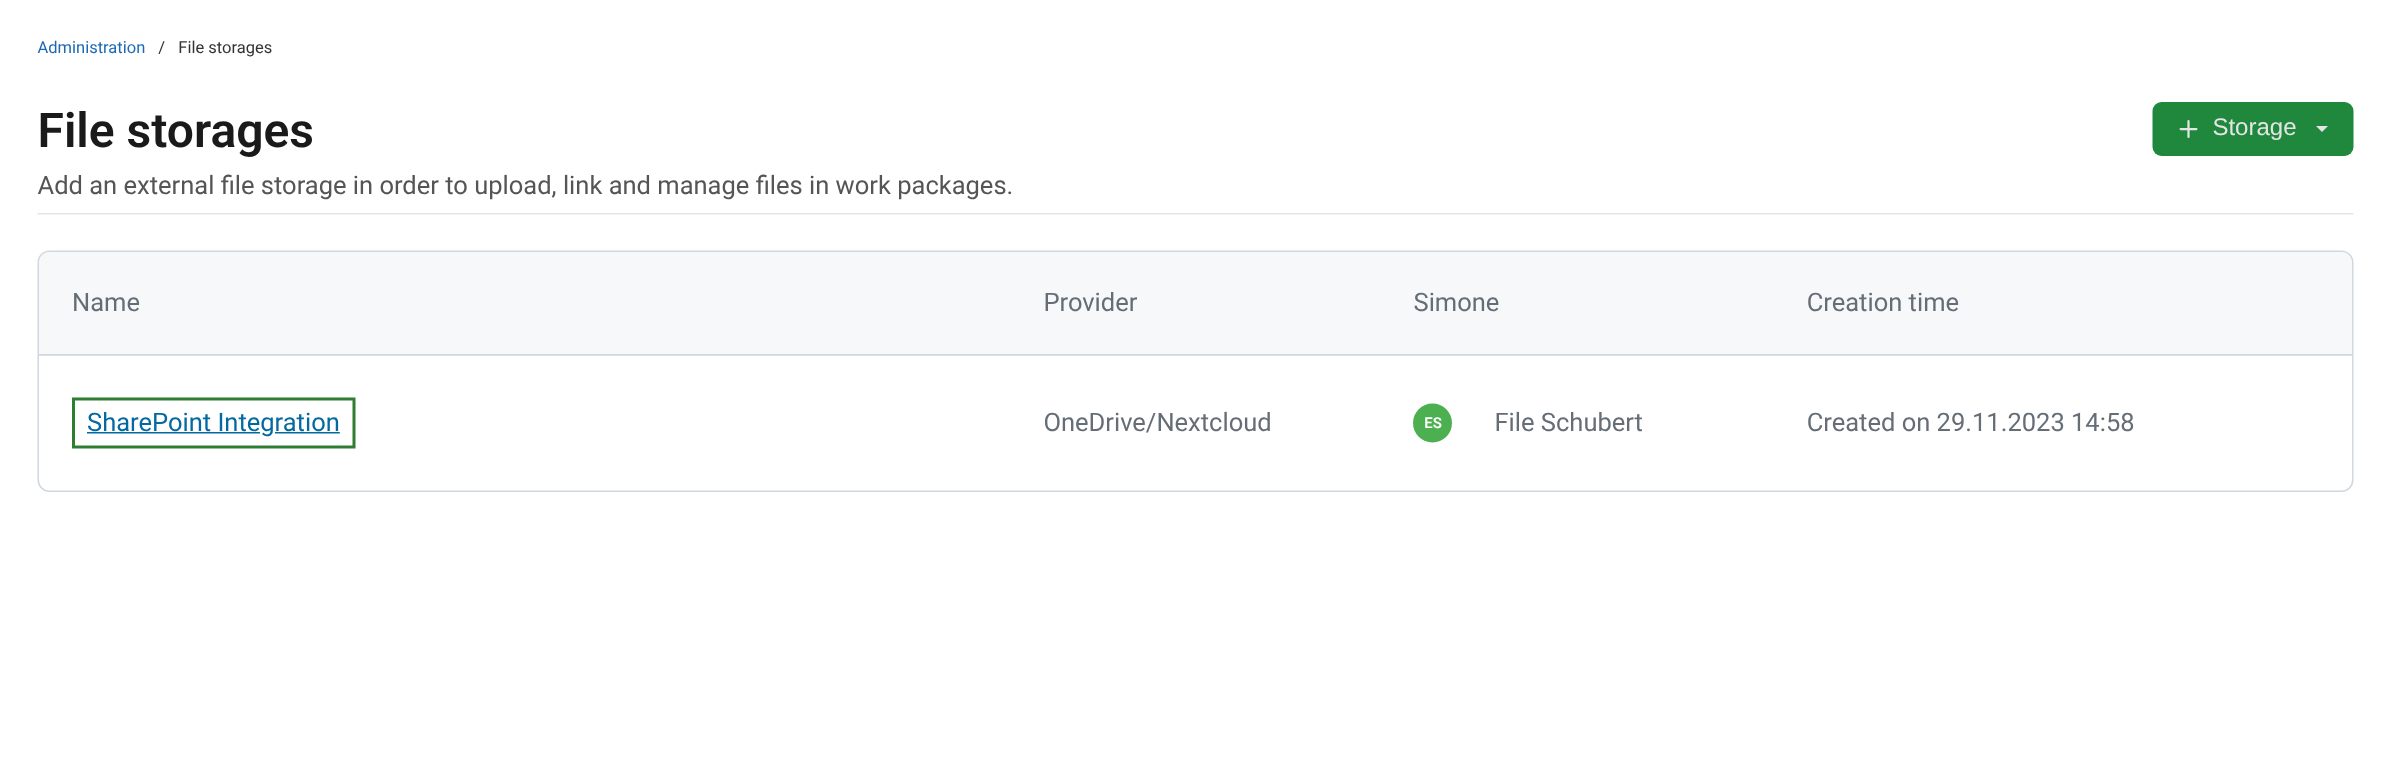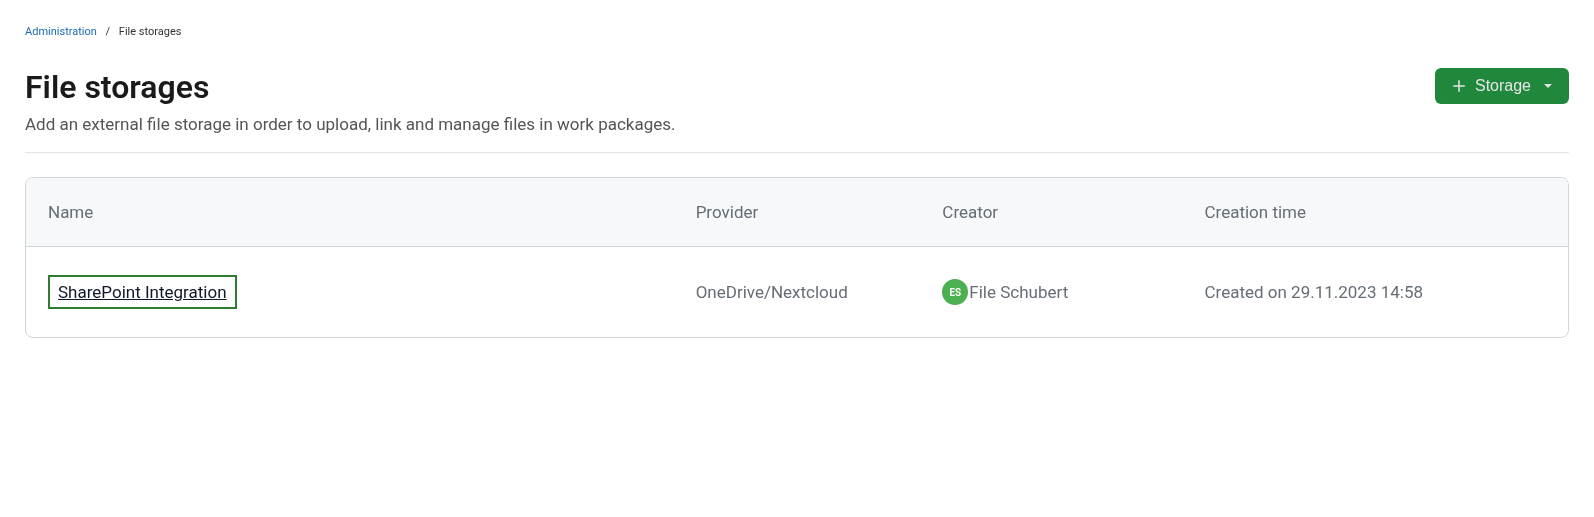--- a/index.html
+++ b/index.html
@@ -35,21 +35,21 @@
       margin-bottom: 8px;
     }
     .page-title {
       font-size: 32px;
       font-weight: 600;
       color: #1a1a1a;
     }
     .subtitle {
       font-size: 17px;
       color: #555;
-      margin-bottom: 18px;
+      margin-bottom: 8px;
     }
     .divider {
       border: none;
       border-top: 1px solid #e5e5e5;
       margin-bottom: 24px;
     }
     .btn-storage {
       background: #1f883d;
       color: #e5e5e5;
       border: none;
@@ -94,38 +94,38 @@
     td {
       padding: 28px 22px;
       font-size: 17px;
       border-bottom: 1px solid #d8dee4;
       vertical-align: middle;
     }
     tbody tr:last-child td {
       border-bottom: none;
     }
     .name-link {
-      color: #0f172a;
+      color: #0369a1;
       text-decoration: underline;
     }
     .highlight-box {
       border: 2px solid #2e7d32;
       padding: 5px 8px;
       display: inline-block;
     }
     .name-plain {
       color: #1a1a1a;
     }
     .muted {
       color: #656d76;
     }
     .creator-cell {
       display: flex;
       align-items: center;
-      gap: 1px;
+      gap: 28px;
     }
     .avatar {
       width: 26px;
       height: 26px;
       border-radius: 50%;
       display: inline-flex;
       align-items: center;
       justify-content: center;
       font-size: 10px;
       font-weight: 600;
@@ -181,21 +181,21 @@
 <p class="subtitle">Add an external file storage in order to upload, link and manage files in work packages.</p>
 
 <hr class="divider">
 
 <div class="table-wrap">
   <table>
     <thead>
       <tr>
         <th class="col-name">Name</th>
         <th class="col-provider">Provider</th>
-        <th class="col-creator">Creator</th>
+        <th class="col-creator">Simone</th>
         <th class="col-created">Creation time</th>
       </tr>
     </thead>
     <tbody>
       <tr>
         <td>
           <span class="highlight-box">
             <a href="#" class="name-link">SharePoint Integration</a>
           </span>
         </td>

